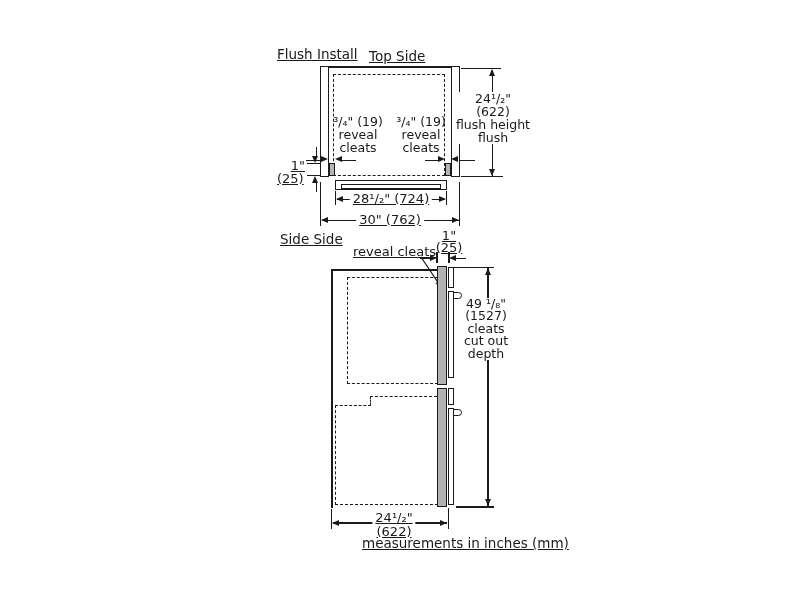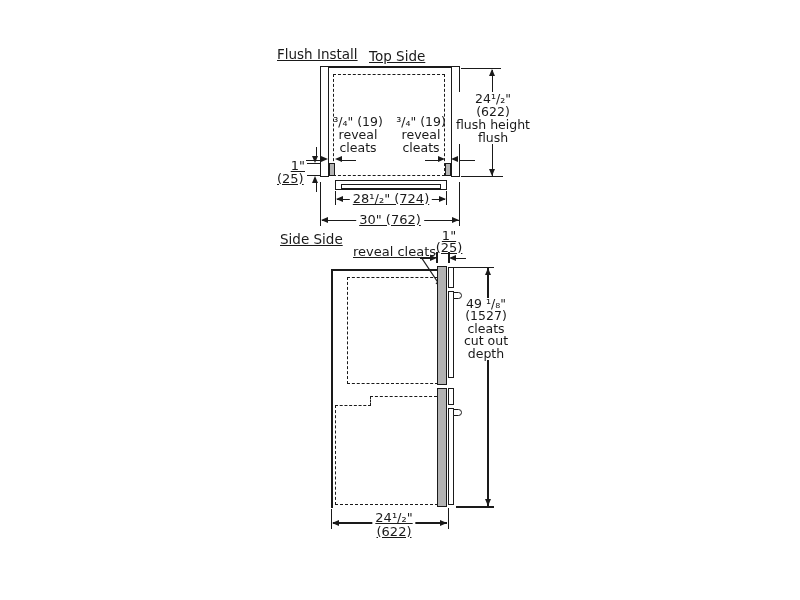--- a/index.html
+++ b/index.html
@@ -163,15 +163,16 @@
     </div>
 
     <div class="vd" style="left:331px;top:509px;height:20px;"></div>
     <div class="vd" style="left:447.6px;top:508px;height:21px;"></div>
     <div class="hd" style="left:333px;top:522.4px;width:114px;"></div>
     <div class="arr l" style="left:332px;top:519.6px;"></div>
     <div class="arr r" style="left:440px;top:519.6px;"></div>
     <div class="txt ctr onLine" style="left:394px;top:511px;">24¹/₂"</div>
     <div class="txt ctr" style="left:394px;top:525px;">(622)</div>
 
+    <div class="txt big" style="left:362px;top:537px;">measurements in inches (mm)</div>
   </div>
 
 </div>
 
 </body></html>

